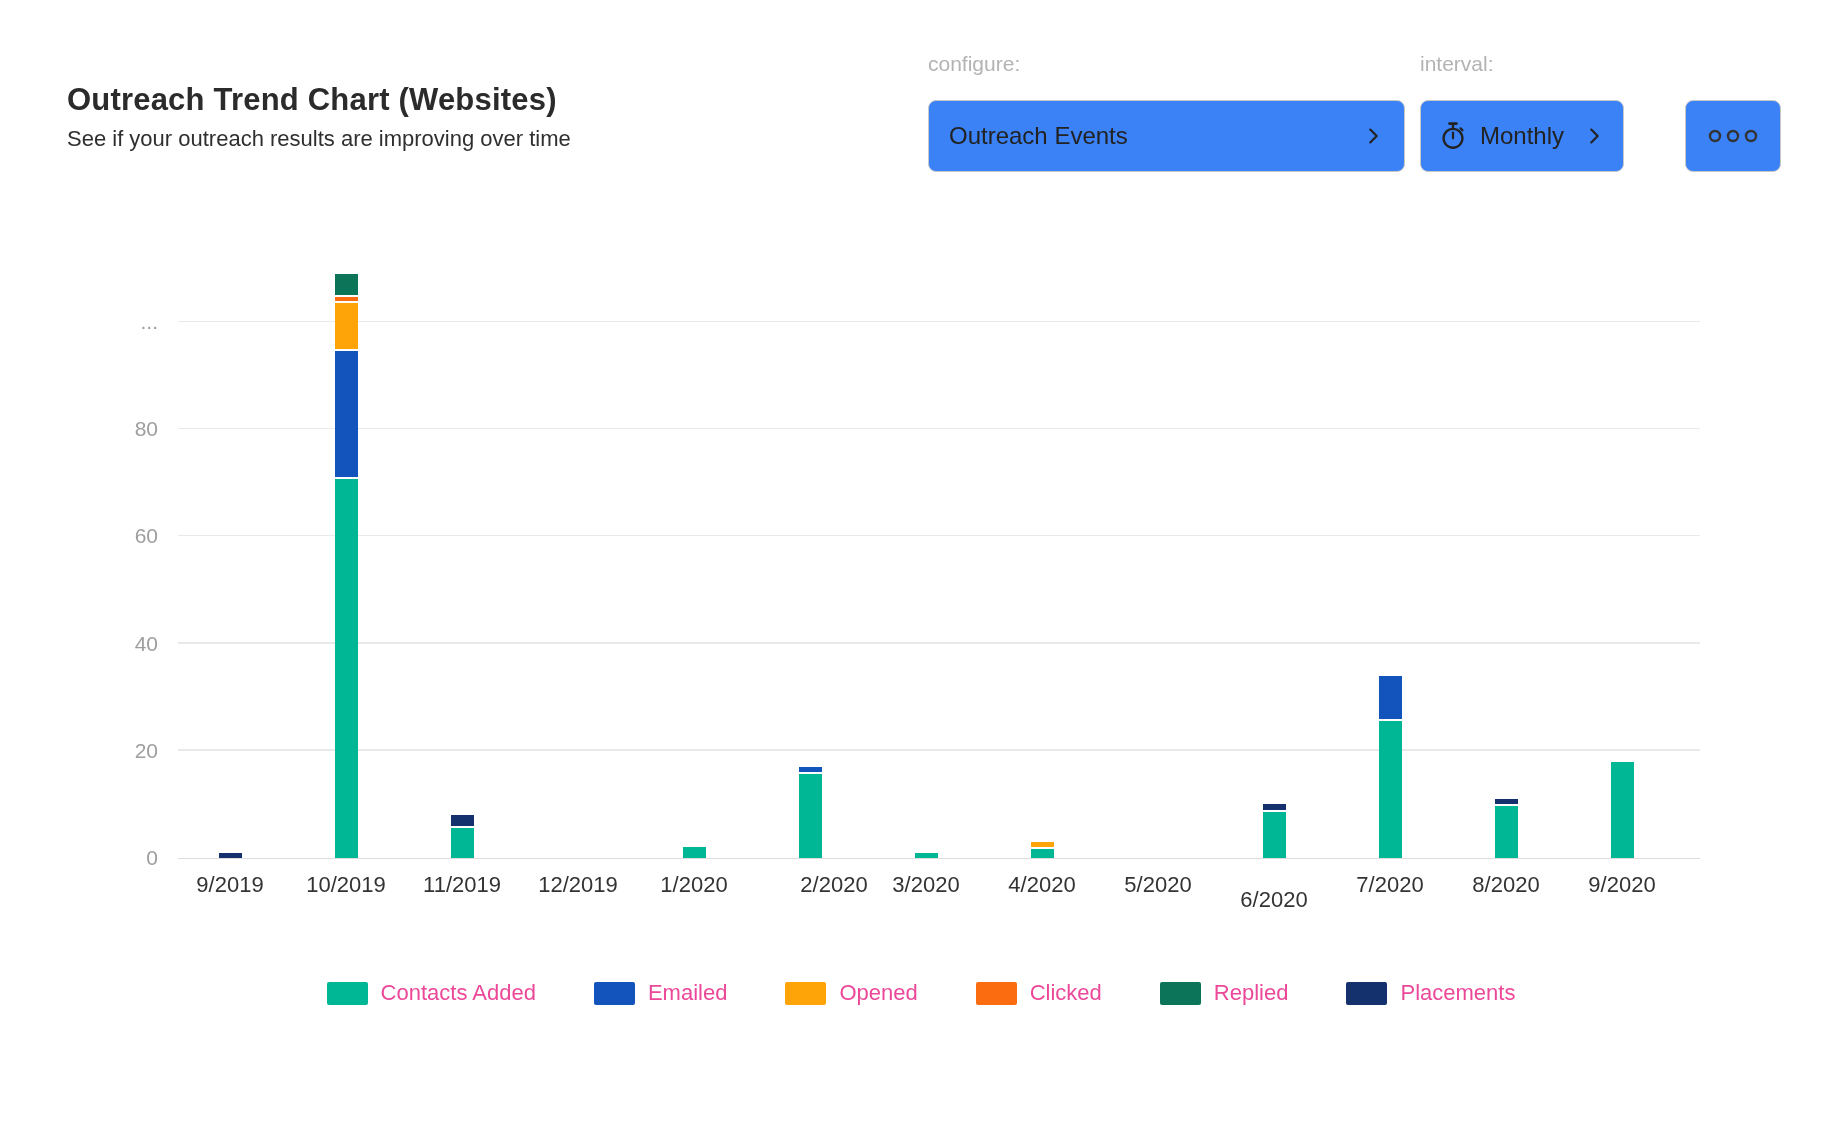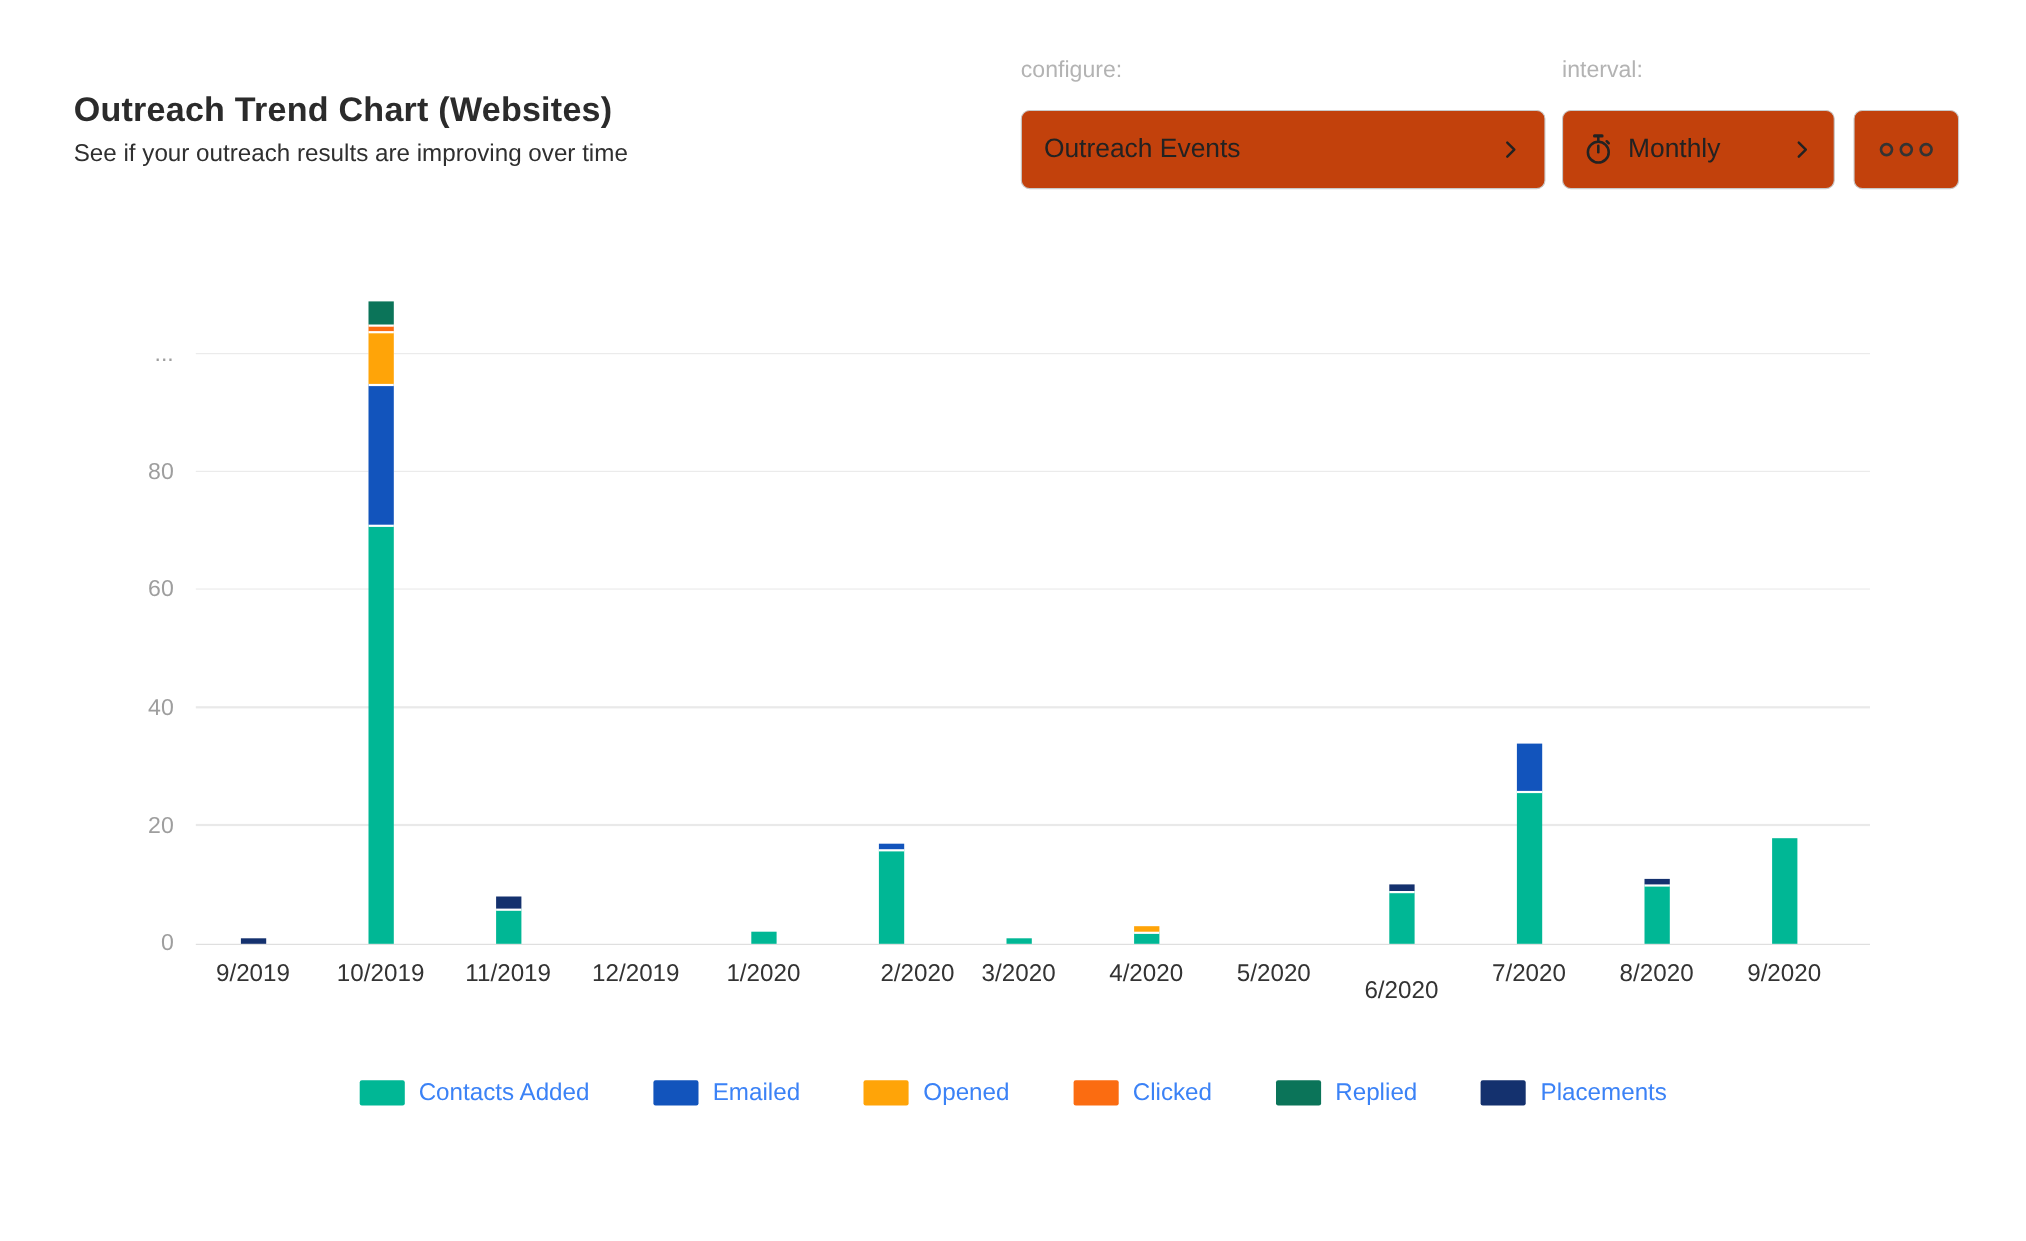--- a/index.html
+++ b/index.html
@@ -7,45 +7,45 @@
     width:1842px;height:1128px;position:relative;background:#ffffff;
     font-family:"Liberation Sans", sans-serif;color:#2d2d2d;overflow:hidden;
   }
   
   .title-block{position:absolute;left:67px;top:82px;}
   .page-title{font-size:31px;font-weight:700;color:#2b2b2b;letter-spacing:.2px;}
   .page-subtitle{font-size:22px;color:#2f2f2f;margin-top:8px;}
   .ctl-label{position:absolute;top:52px;font-size:21px;color:#b3b3b3;}
   .ctl-box{
     position:absolute;top:100px;height:72px;box-sizing:border-box;
-    border:1px solid #c9c9c9;border-radius:8px;background:#c2410c;
+    border:1px solid #c9c9c9;border-radius:8px;background:#3b82f6;
     display:flex;align-items:center;font-size:24px;color:#222;cursor:pointer;
   }
   .ctl-configure{left:928px;width:477px;padding:0 20px;}
-  .ctl-interval{left:1420px;width:248px;padding:0 18px;}
+  .ctl-interval{left:1420px;width:204px;padding:0 18px;}
   .ctl-more{left:1685px;width:96px;justify-content:center;}
   .ctl-box .grow{flex:1;}
   .chev{flex:0 0 auto;display:block;}
   .sw-icon{margin-right:13px;display:block;}
   
   .plot{position:absolute;left:178px;top:322px;width:1522px;height:536px;
         border-bottom:1.5px solid #dcdcdc;}
   .gridline{position:absolute;left:0;width:100%;height:1.5px;background:#e9e9e9;}
   .bar-seg{position:absolute;width:23px;}
   .ylabels{position:absolute;left:70px;top:322px;width:98px;height:536px;}
   .ylab{position:absolute;right:10px;width:88px;text-align:right;font-size:21px;
         color:#9e9e9e;height:26px;line-height:26px;}
   .xlabels{position:absolute;left:178px;top:872px;width:1522px;height:30px;}
   .xlab{position:absolute;width:116px;text-align:center;font-size:22px;color:#333;}
   
   .legend{position:absolute;left:0;top:980px;width:1842px;display:flex;
           justify-content:center;gap:58px;}
   .legend-item{display:flex;align-items:center;cursor:pointer;}
   .legend-swatch{width:41px;height:23px;border-radius:2px;flex:0 0 auto;}
-  .legend-label{margin-left:13px;font-size:22px;color:#3b82f6;}
+  .legend-label{margin-left:13px;font-size:22px;color:#ec4899;}
 </style>
 </head>
 <body>
 
 <div class="title-block">
   <div class="page-title">Outreach Trend Chart (Websites)</div>
   <div class="page-subtitle">See if your outreach results are improving over time</div>
 </div>
 
 <div class="ctl-label" style="left:928px">configure:</div>

